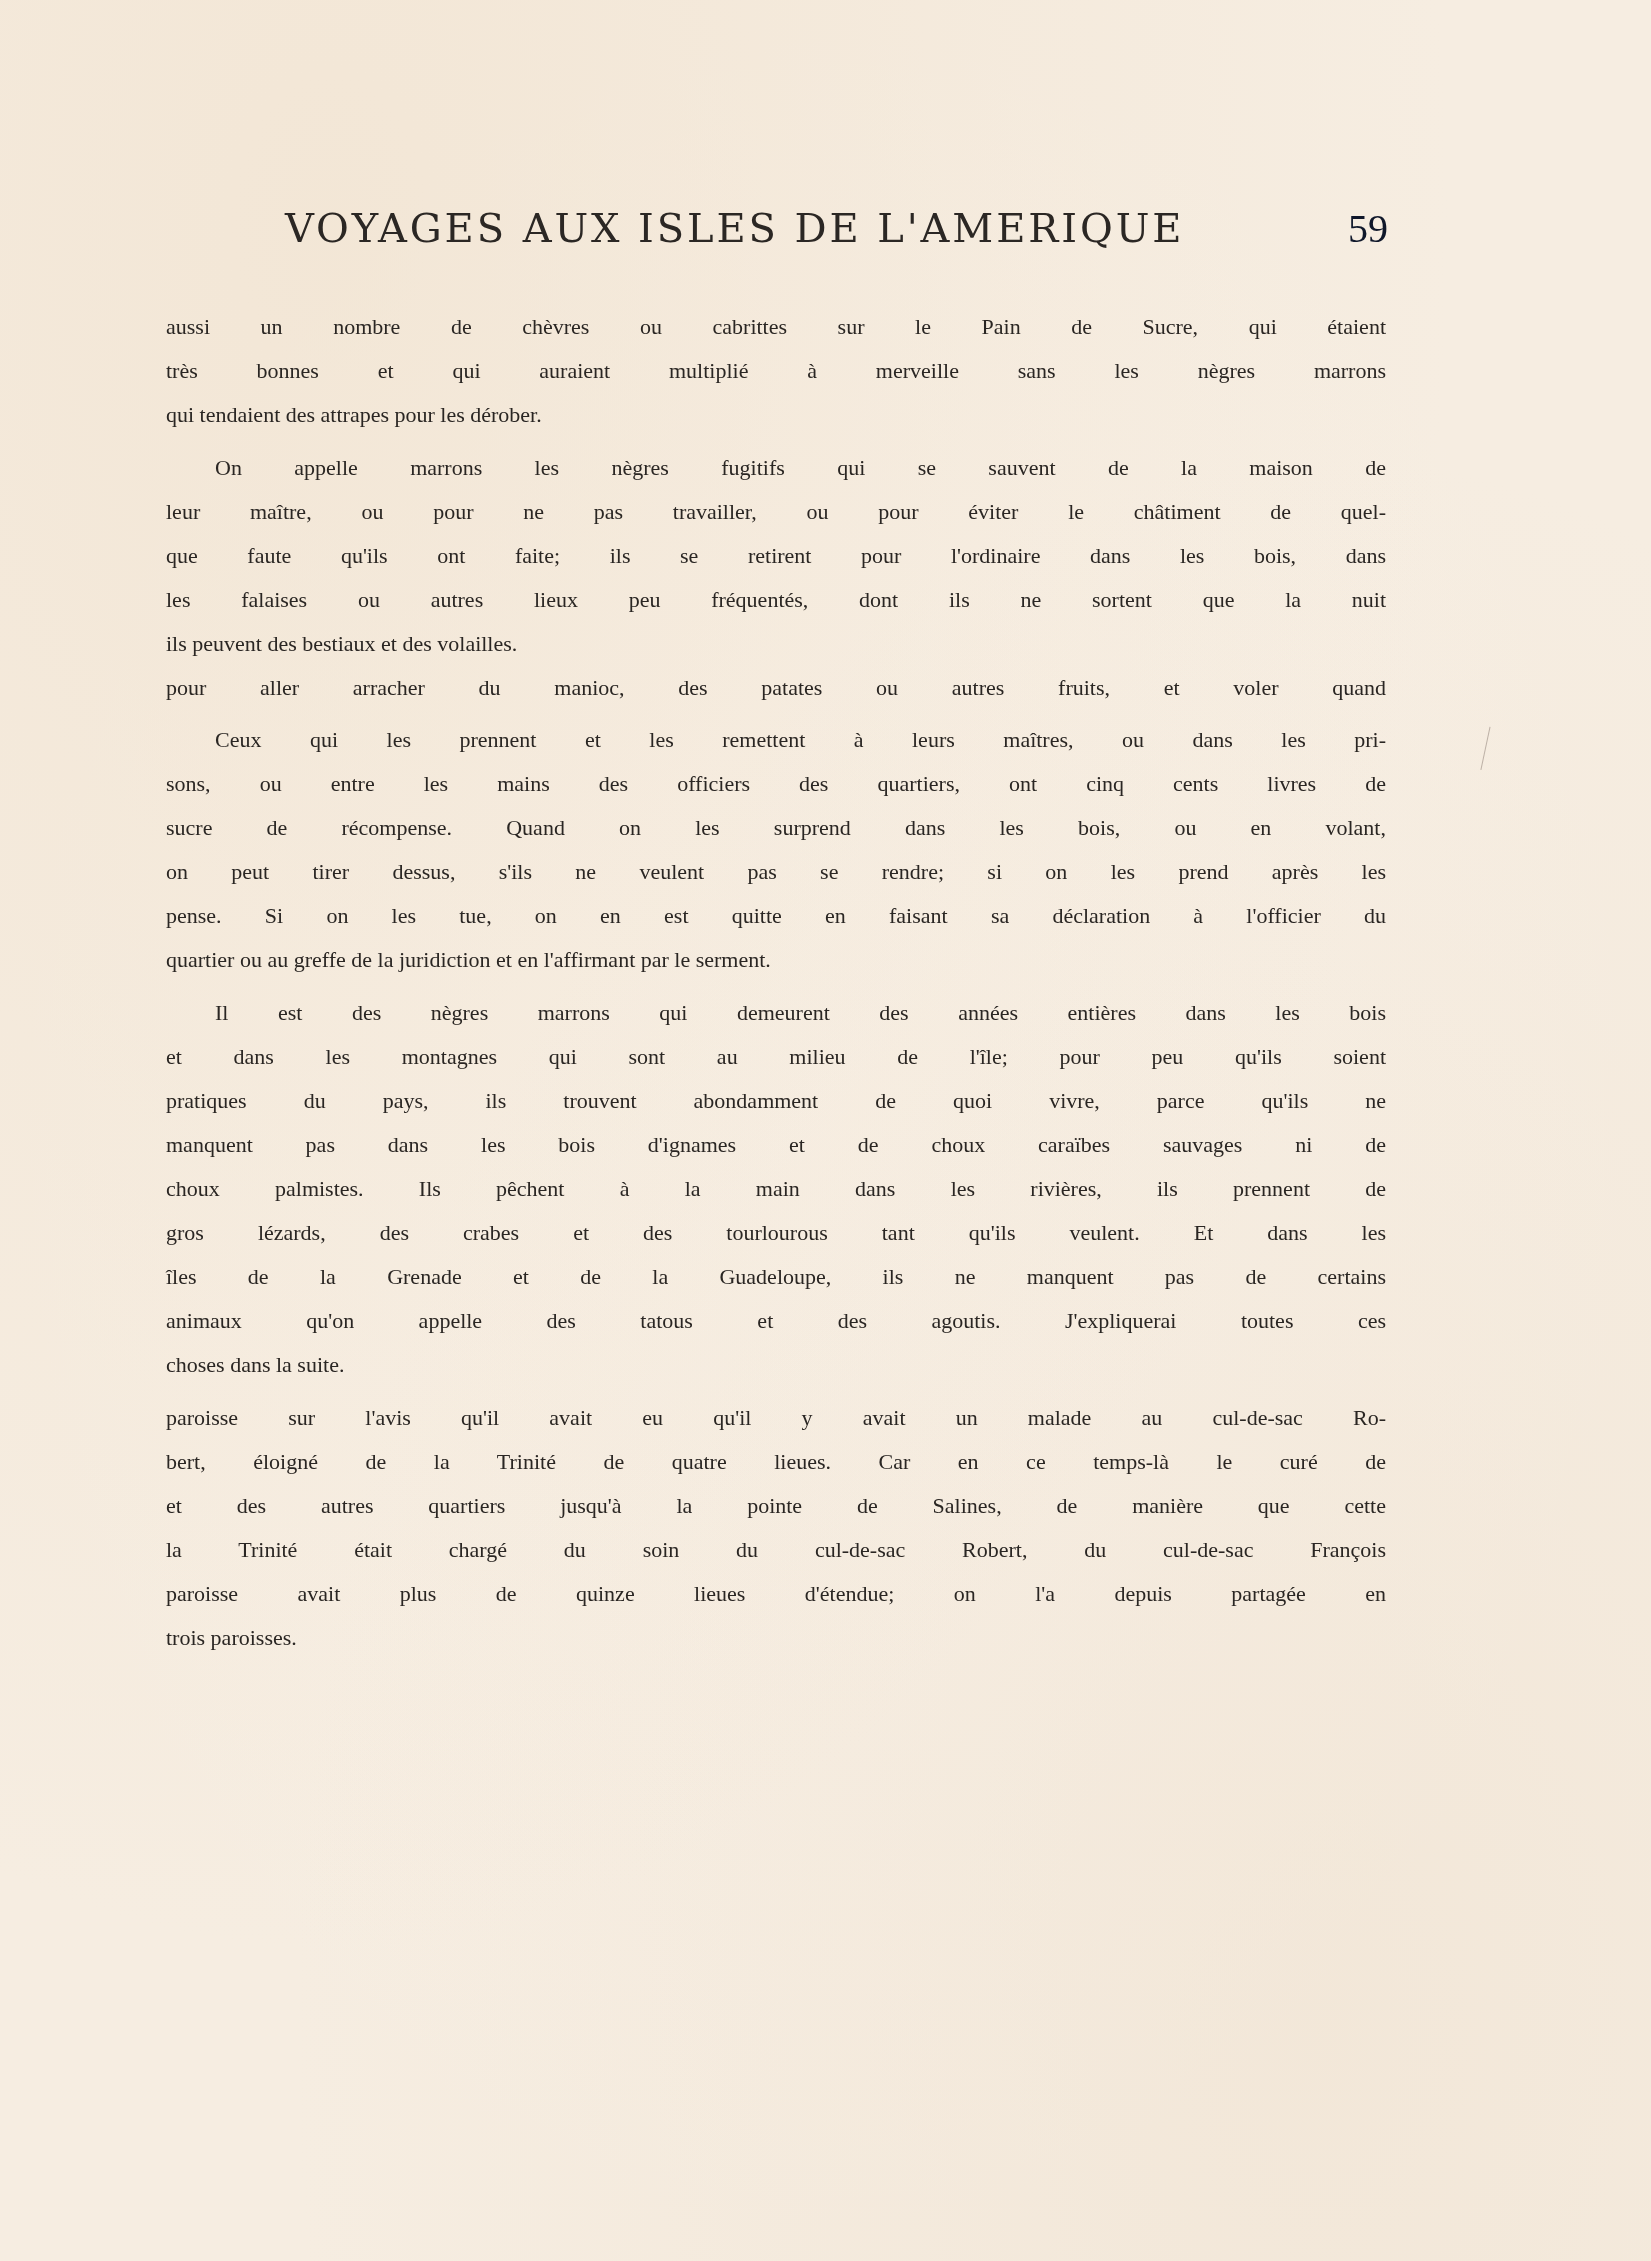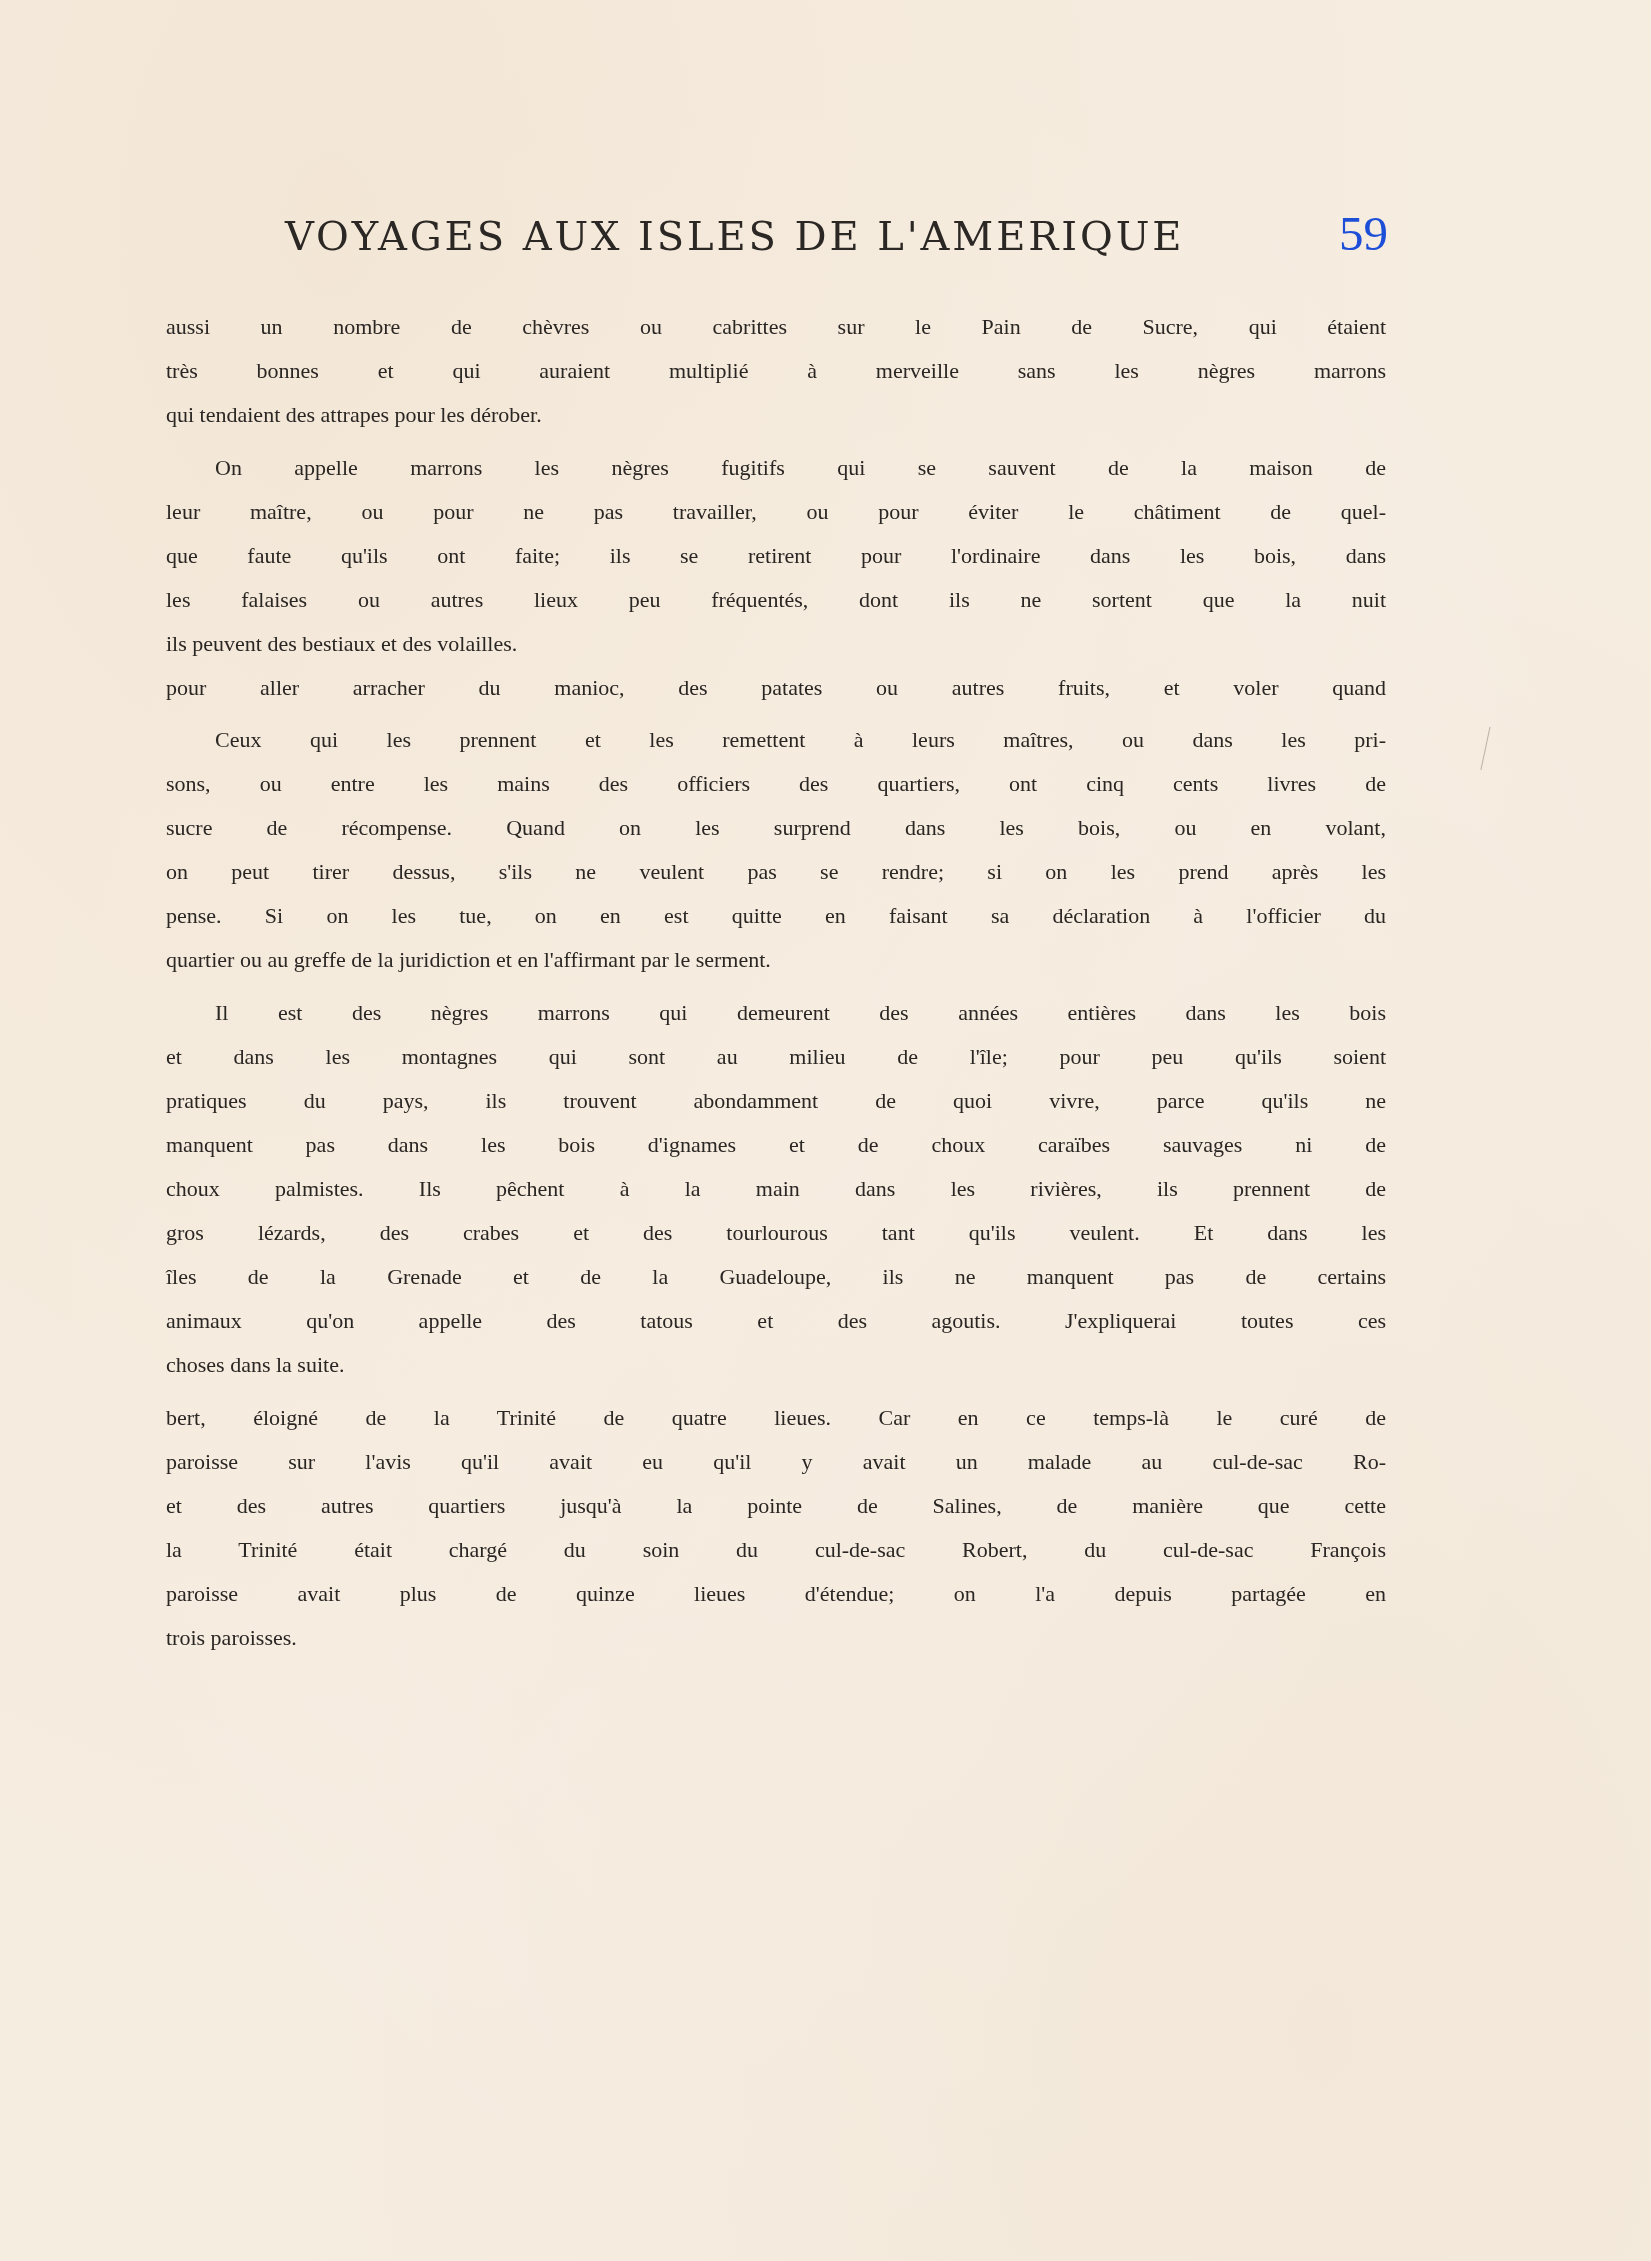--- a/index.html
+++ b/index.html
@@ -36,22 +36,22 @@
     }
     .running-title {
       font-family: "DejaVu Serif", serif;
       font-size: 40px;
       letter-spacing: 2.9px;
       color: #2b2724;
       white-space: nowrap;
     }
     .page-number {
       font-family: "Liberation Serif", serif;
-      font-size: 49px;
-      color: #1d4ed8;
+      font-size: 40px;
+      color: #0f172a;
     }
     .body-text {
       position: absolute;
       left: 166px;
       top: 305px;
       width: 1220px;
       font-family: "Liberation Serif", serif;
       font-size: 22px;
       line-height: 44px;
       color: #2a2623;
@@ -125,22 +125,22 @@
       <span class="line">pratiques du pays, ils trouvent abondamment de quoi vivre, parce qu'ils ne</span>
       <span class="line">manquent pas dans les bois d'ignames et de choux caraïbes sauvages ni de</span>
       <span class="line">choux palmistes. Ils pêchent à la main dans les rivières, ils prennent de</span>
       <span class="line">gros lézards, des crabes et des tourlourous tant qu'ils veulent. Et dans les</span>
       <span class="line">îles de la Grenade et de la Guadeloupe, ils ne manquent pas de certains</span>
       <span class="line">animaux qu'on appelle des tatous et des agoutis. J'expliquerai toutes ces</span>
       <span class="line last">choses dans la suite.</span>
     </p>
 
     <p class="para">
+      <span class="line">paroisse sur l'avis qu'il avait eu qu'il y avait un malade au cul-de-sac Ro-</span>
       <span class="line">bert, éloigné de la Trinité de quatre lieues. Car en ce temps-là le curé de</span>
-      <span class="line">paroisse sur l'avis qu'il avait eu qu'il y avait un malade au cul-de-sac Ro-</span>
       <span class="line">et des autres quartiers jusqu'à la pointe de Salines, de manière que cette</span>
       <span class="line">la Trinité était chargé du soin du cul-de-sac Robert, du cul-de-sac François</span>
       <span class="line">paroisse avait plus de quinze lieues d'étendue; on l'a depuis partagée en</span>
       <span class="line last">trois paroisses.</span>
     </p>
 
   </div>
 
   <div class="margin-mark"></div>
 </div>

